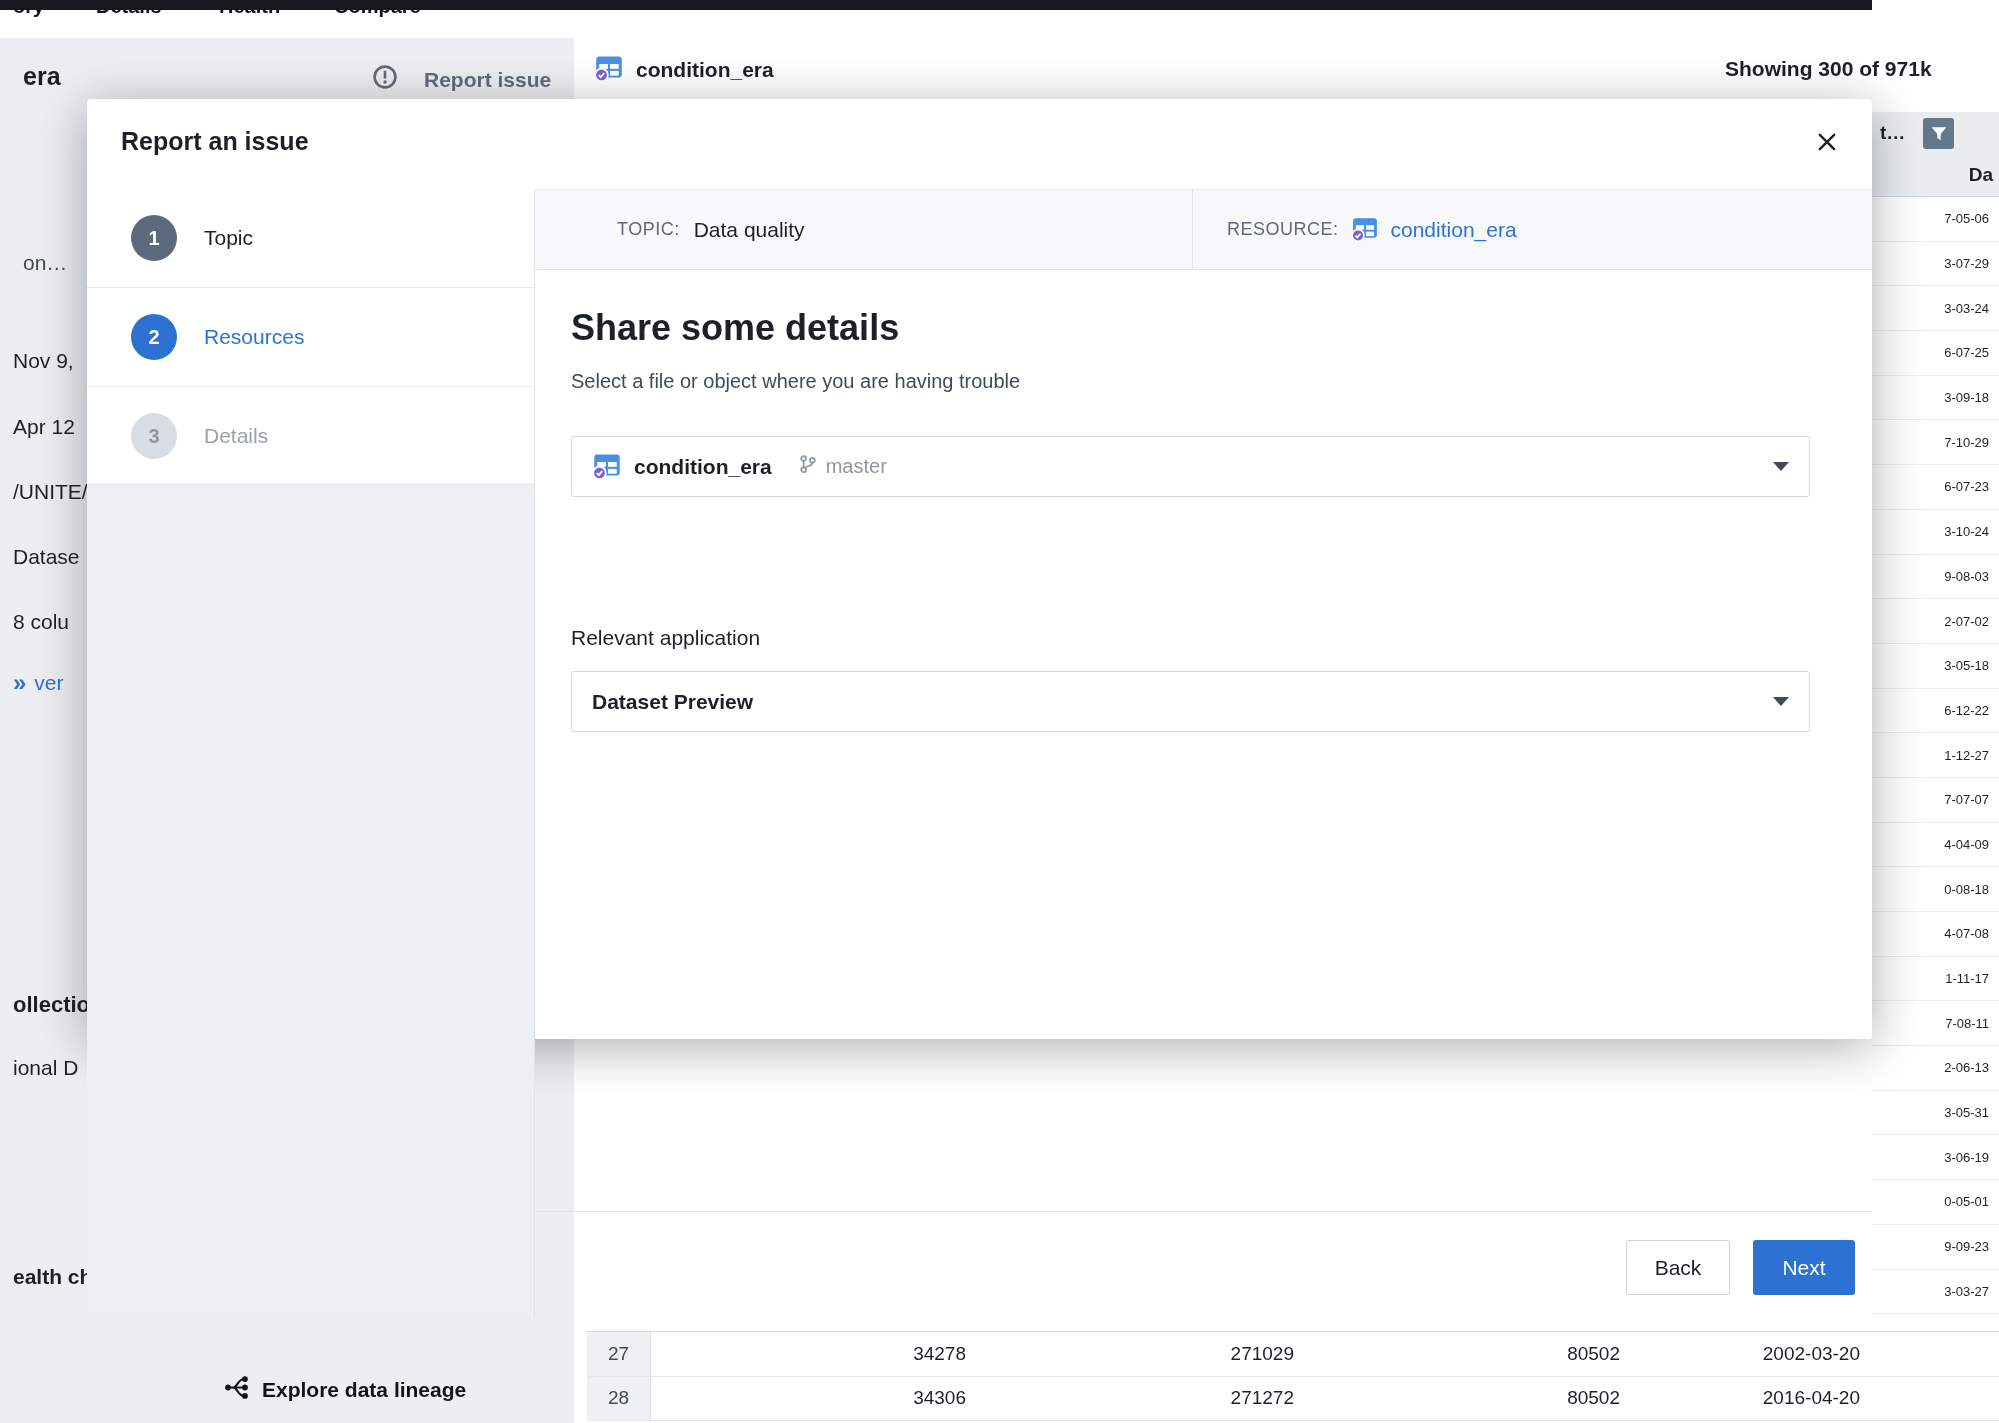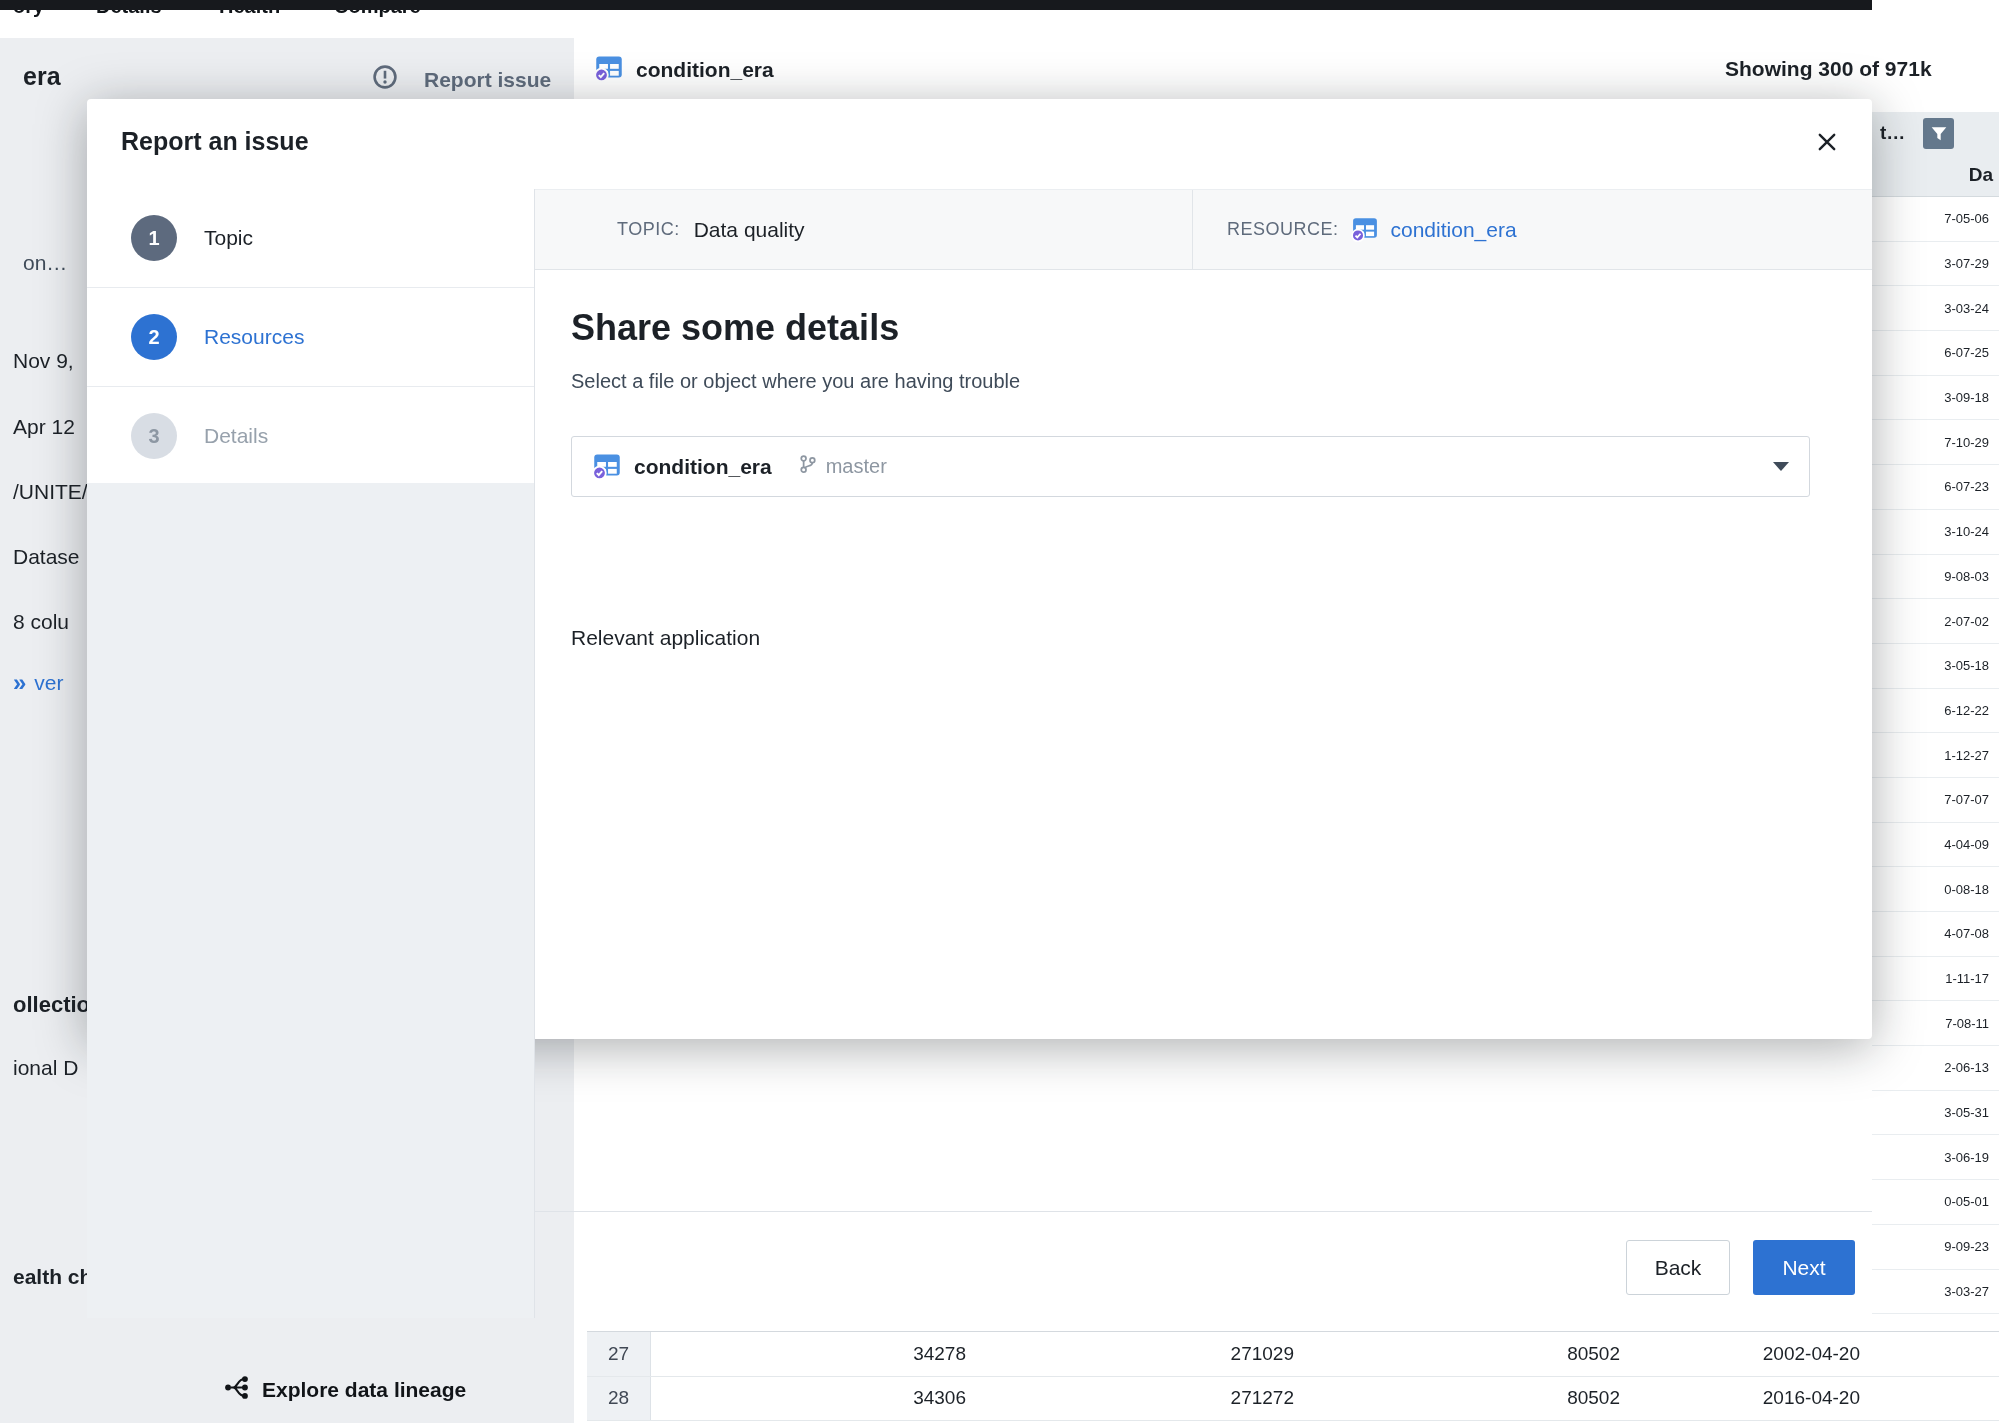--- a/index.html
+++ b/index.html
@@ -211,21 +211,21 @@
     <div class="srow">3-03-27</div>
     <div class="srow">4-02-11</div>
   </div>
 
   <div class="bottom-rows">
     <div class="brow">
       <div class="bcell bidx">27</div>
       <div class="bcell bc1">34278</div>
       <div class="bcell bc2">271029</div>
       <div class="bcell bc3">80502</div>
-      <div class="bcell bc4">2002-04-20</div>
+      <div class="bcell bc4">2002-03-20</div>
       <div class="bcell bfill"></div>
     </div>
     <div class="brow">
       <div class="bcell bidx">28</div>
       <div class="bcell bc1">34306</div>
       <div class="bcell bc2">271272</div>
       <div class="bcell bc3">80502</div>
       <div class="bcell bc4">2016-04-20</div>
       <div class="bcell bfill"></div>
     </div>
@@ -304,20 +304,24 @@
               </svg>
           </span>
           <span>master</span>
         </span>
         <span class="caret"></span>
       </div>
 
 
       <div class="m-label">Relevant application</div>
 
+      <div class="dd dd3">
+        <span class="dd-text">Dataset Preview</span>
+        <span class="caret"></span>
+      </div>
 
       <div class="m-footer">
         <div class="btn btn-back">Back</div>
         <div class="btn btn-next">Next</div>
       </div>
     </div>
   </div>
 
 </div>
 

